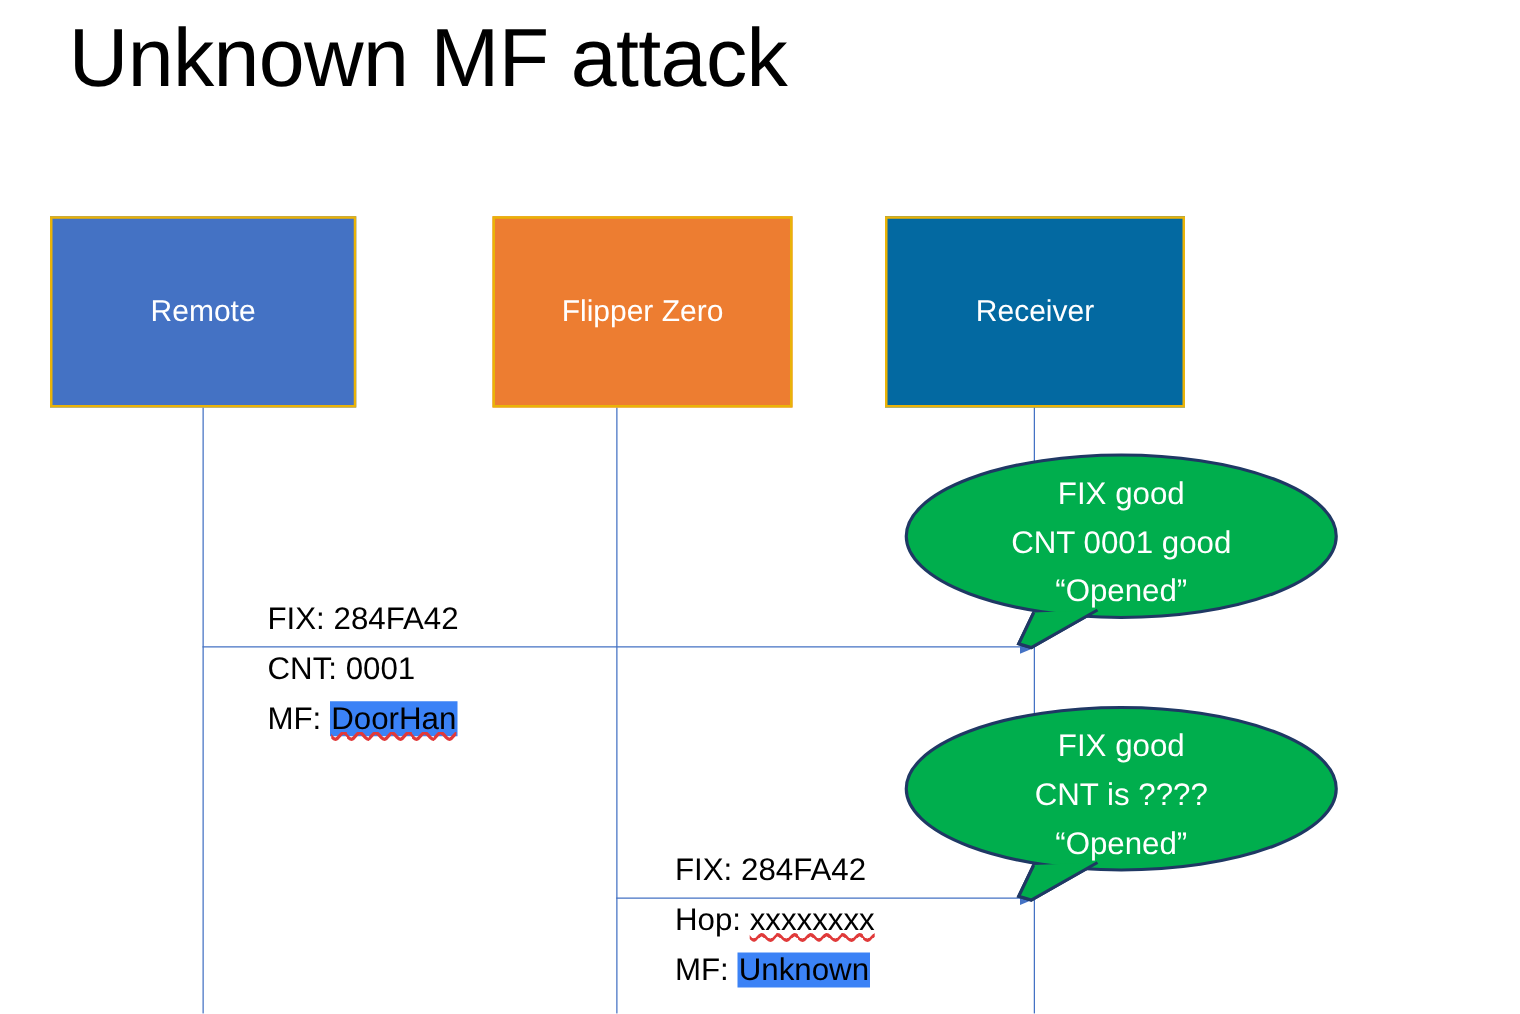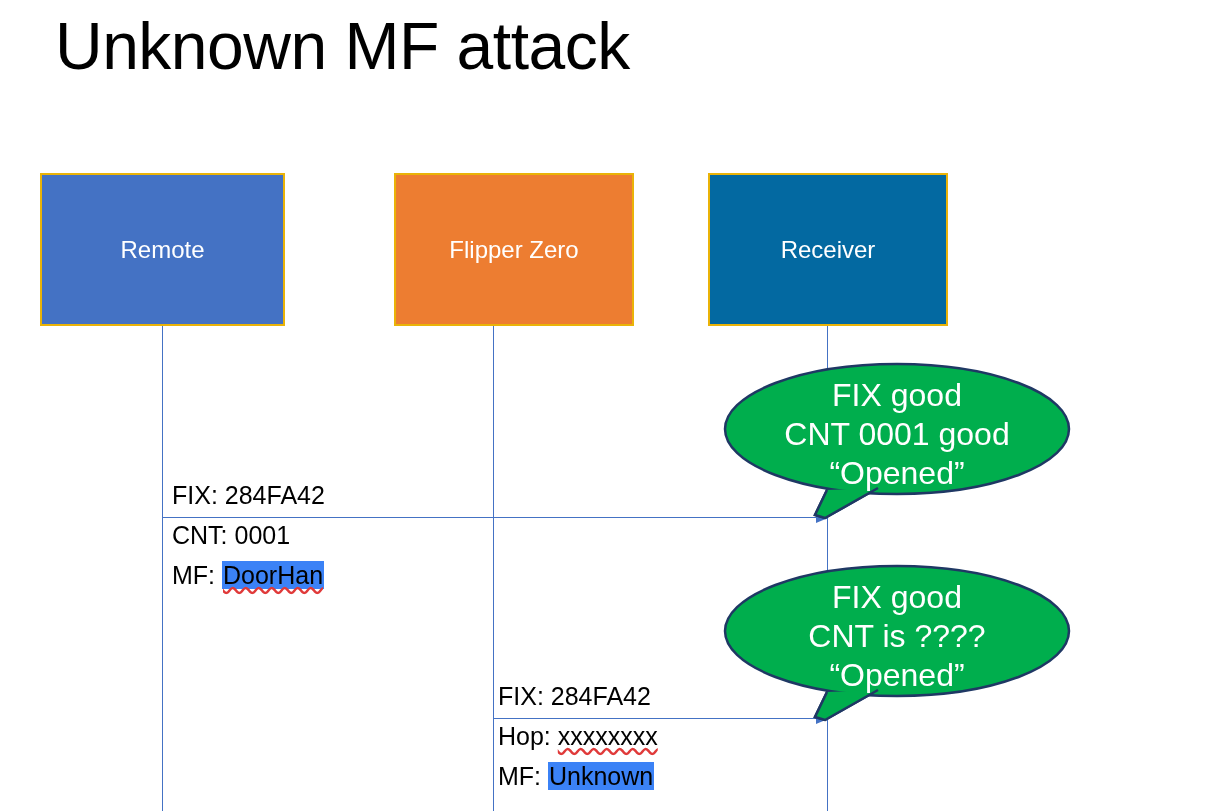--- a/index.html
+++ b/index.html
@@ -84,20 +84,21 @@
   #arrow-1 { left: 162px; top: 517px; width: 665px; }
   #arrow-2 { left: 493px; top: 718px; width: 334px; }
 
   
   .msg-labels {
     position: absolute;
     font-size: 25px;
     line-height: 40px;
     color: #000000;
     white-space: nowrap;
+    margin-left: 42px;
   }
   #labels-1 { left: 172px; top: 475px; }
   #labels-2 { left: 498px; top: 676px; }
 
   .hl {
     background: #3b82f6;
     padding: 0 1px;
   }
   .squiggle {
     text-decoration: underline wavy #E03A3A;
@@ -112,21 +113,21 @@
     height: 133px;
   }
   .callout svg { position: absolute; left: 0; top: 0; overflow: visible; }
   .callout-text {
     position: absolute;
     left: 0;
     top: 13px;
     width: 348px;
     text-align: center;
     color: #ffffff;
-    font-size: 32px;
+    font-size: 25px;
     line-height: 39px;
     pointer-events: none;
   }
   #callout-1 { left: 723px; top: 363px; }
   #callout-2 { left: 723px; top: 565px; }
 </style>
 </head>
 <body>
 
 <div id="slide">

